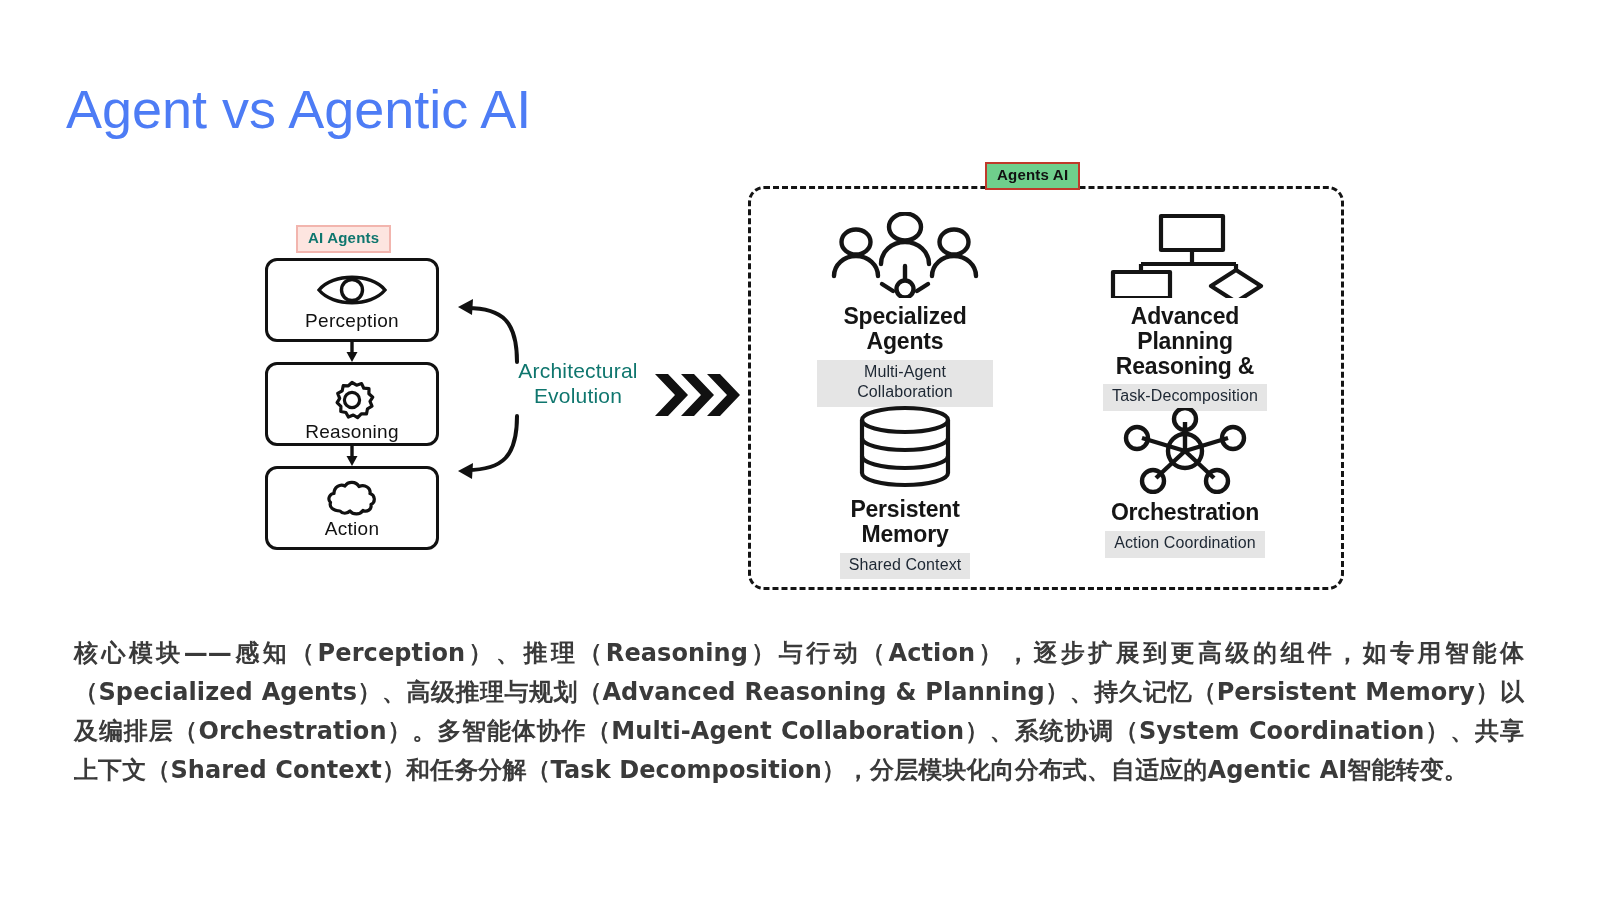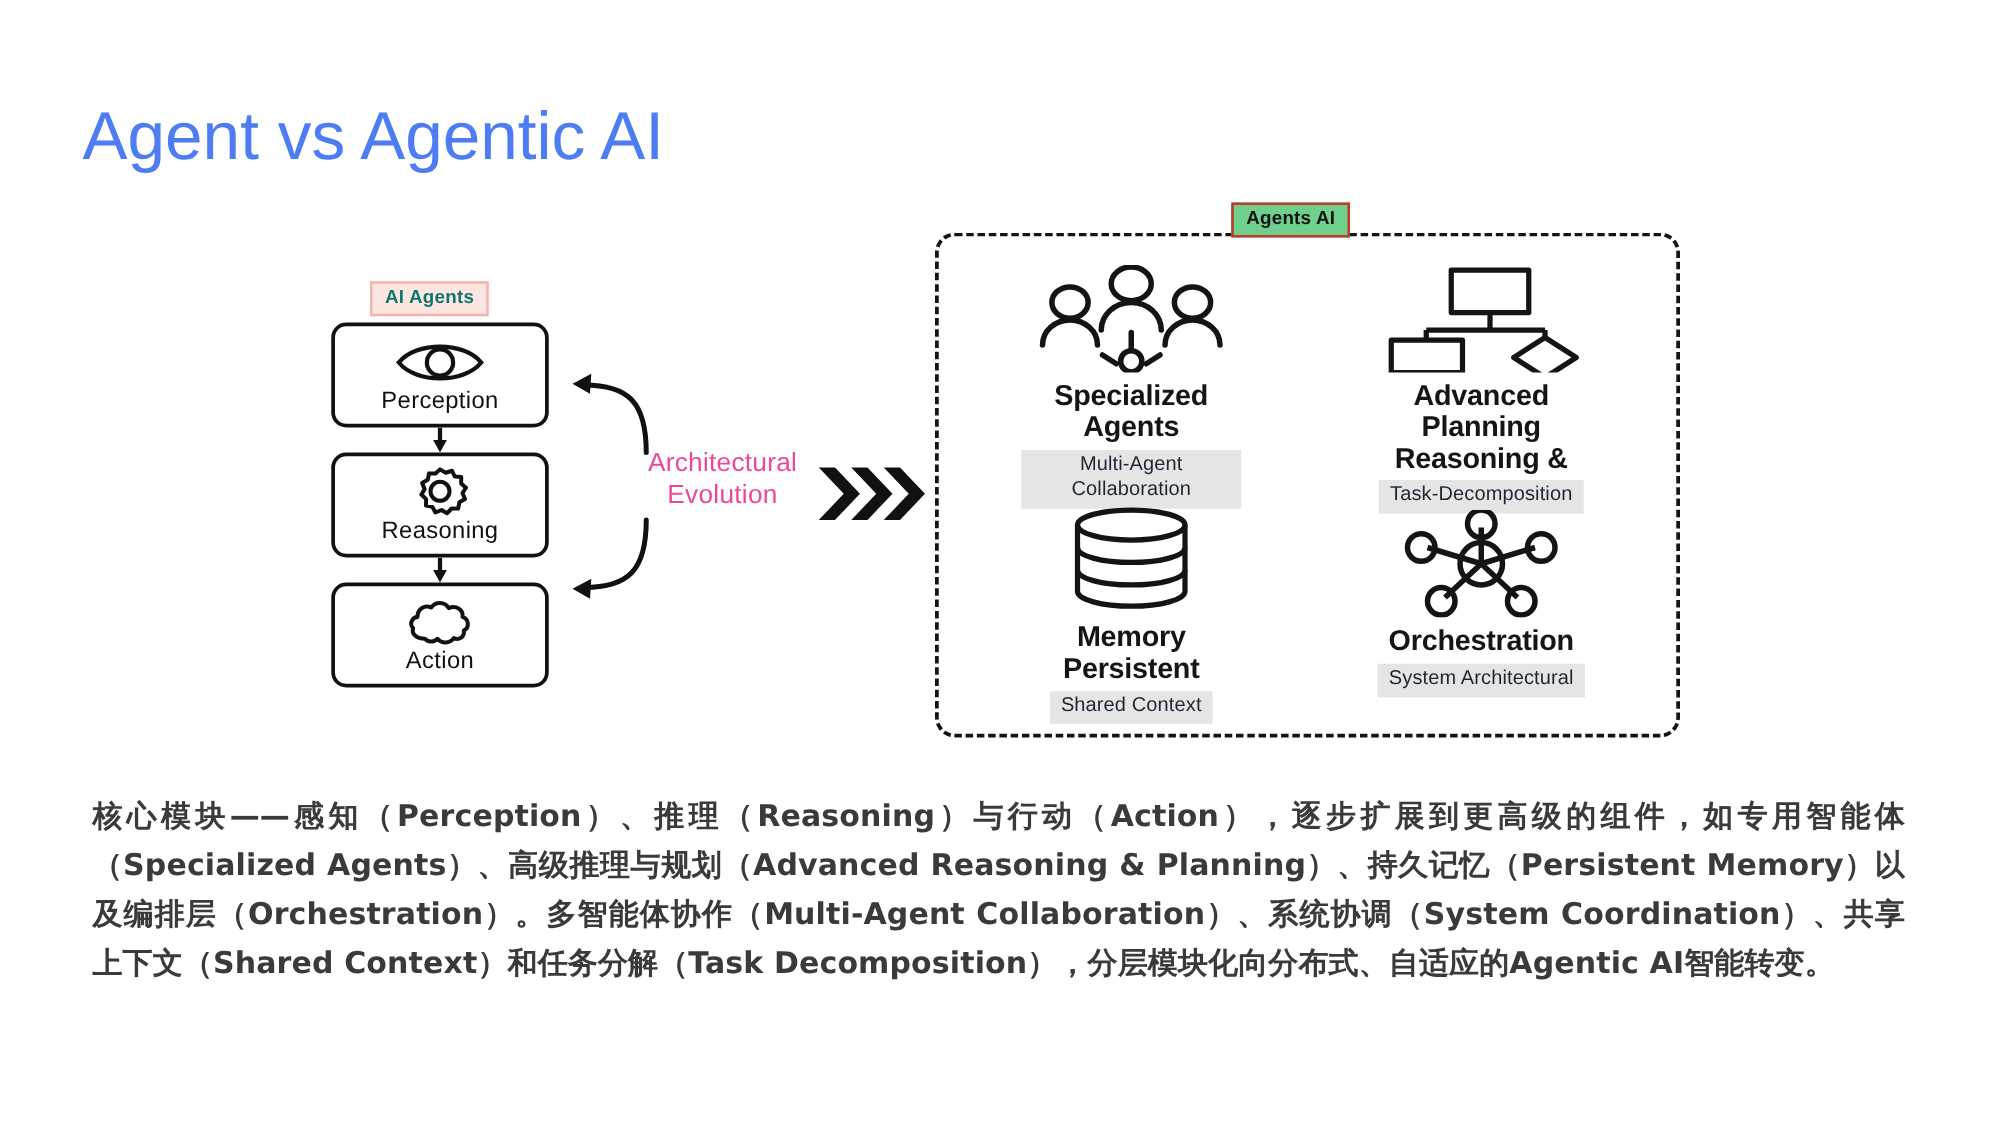--- a/index.html
+++ b/index.html
@@ -77,21 +77,21 @@
     justify-content: center;
   }
   .stage-box .glyph { height: 42px; display:flex; align-items:center; justify-content:center; }
   .stage-label {
     font-size: 19px;
     letter-spacing: .3px;
     color: #111;
     margin-top: -1px;
   }
   #box-perception { top: 33px; }
-  #box-reasoning  { top: 137px; }
+  #box-reasoning  { top: 137px; justify-content: flex-end; }
   #box-action     { top: 241px; }
 
   .down-arrow {
     position: absolute;
     left: 80px;
     width: 14px;
     height: 20px;
   }
   #arrow-p-r { top: 117px; }
   #arrow-r-a { top: 221px; }
@@ -106,21 +106,21 @@
   }
   #evolution-label {
     position: absolute;
     left: 28px;
     top: 68px;
     width: 190px;
     text-align: center;
     font-size: 21px;
     line-height: 1.2;
     letter-spacing: .2px;
-    color: #ec4899;
+    color: #0f766e;
   }
   #feedback-arrows { position: absolute; left: 0; top: 0; }
   #chevrons { position: absolute; left: 200px; top: 82px; }
 
   
   #agentic-panel {
     position: absolute;
     left: 748px;
     top: 36px;
     width: 596px;
@@ -343,22 +343,22 @@
       <svg width="112" height="86" viewBox="0 0 112 86">
         <g fill="none" stroke="#141414" stroke-width="4.2">
           <ellipse cx="56" cy="15" rx="43" ry="12"></ellipse>
           <path d="M13 15 L13 68 A43 12 0 0 0 99 68 L99 15"></path>
           <path d="M13 33 A43 12 0 0 0 99 33"></path>
           <path d="M13 51 A43 12 0 0 0 99 51"></path>
         </g>
       </svg>
     </div>
     <div class="quad-title">
+      <div>Persistent</div>
       <div>Memory</div>
-      <div>Persistent</div>
     </div>
     <div class="quad-sub">Shared Context</div>
   </div>
 
   <div class="quad" id="quad-orchestration">
     <div class="icon-wrap">
       <svg width="130" height="86" viewBox="0 0 130 86">
         <g fill="none" stroke="#141414" stroke-width="4.4">
           <line x1="65" y1="43" x2="65" y2="14"></line>
           <line x1="65" y1="43" x2="22" y2="30"></line>
@@ -370,18 +370,18 @@
           <circle cx="17" cy="30" r="11"></circle>
           <circle cx="113" cy="30" r="11"></circle>
           <circle cx="33" cy="73" r="11"></circle>
           <circle cx="97" cy="73" r="11"></circle>
         </g>
       </svg>
     </div>
     <div class="quad-title">
       <div>Orchestration</div>
     </div>
-    <div class="quad-sub">System Architectural</div>
+    <div class="quad-sub">Action Coordination</div>
   </div>
 
 </div>
 
 <div id="caption">核心模块——感知（Perception）、推理（Reasoning）与行动（Action），逐步扩展到更高级的组件，如专用智能体（Specialized Agents）、高级推理与规划（Advanced Reasoning &amp; Planning）、持久记忆（Persistent Memory）以及编排层（Orchestration）。多智能体协作（Multi-Agent Collaboration）、系统协调（System Coordination）、共享上下文（Shared Context）和任务分解（Task Decomposition），分层模块化向分布式、自适应的Agentic AI智能转变。</div>
 
 </body></html>

